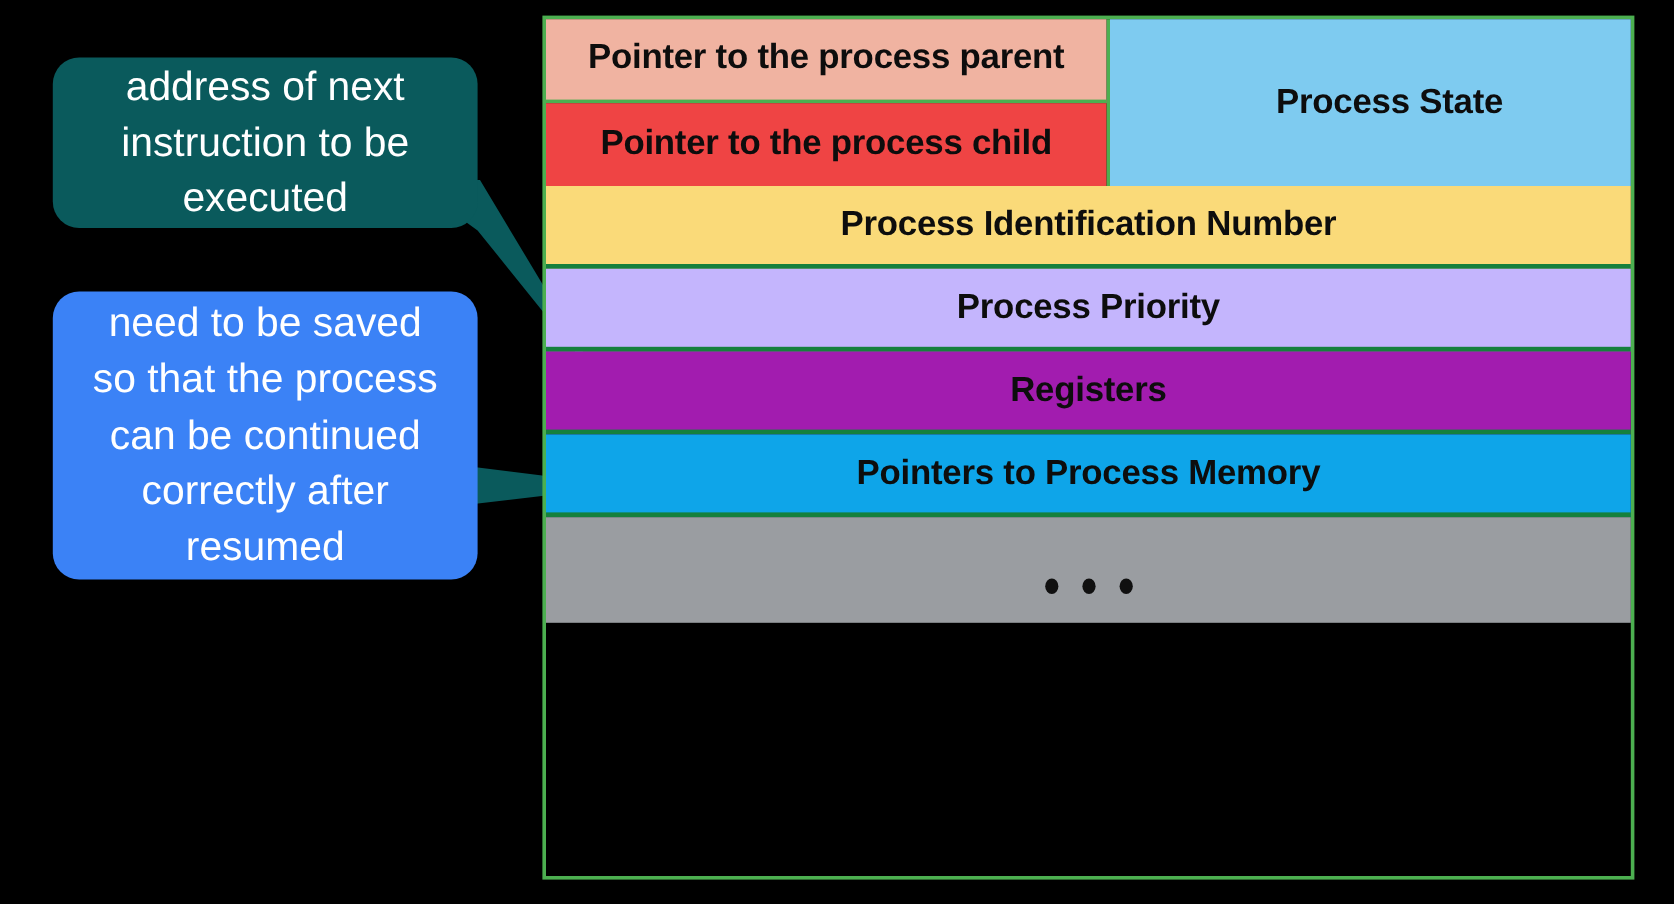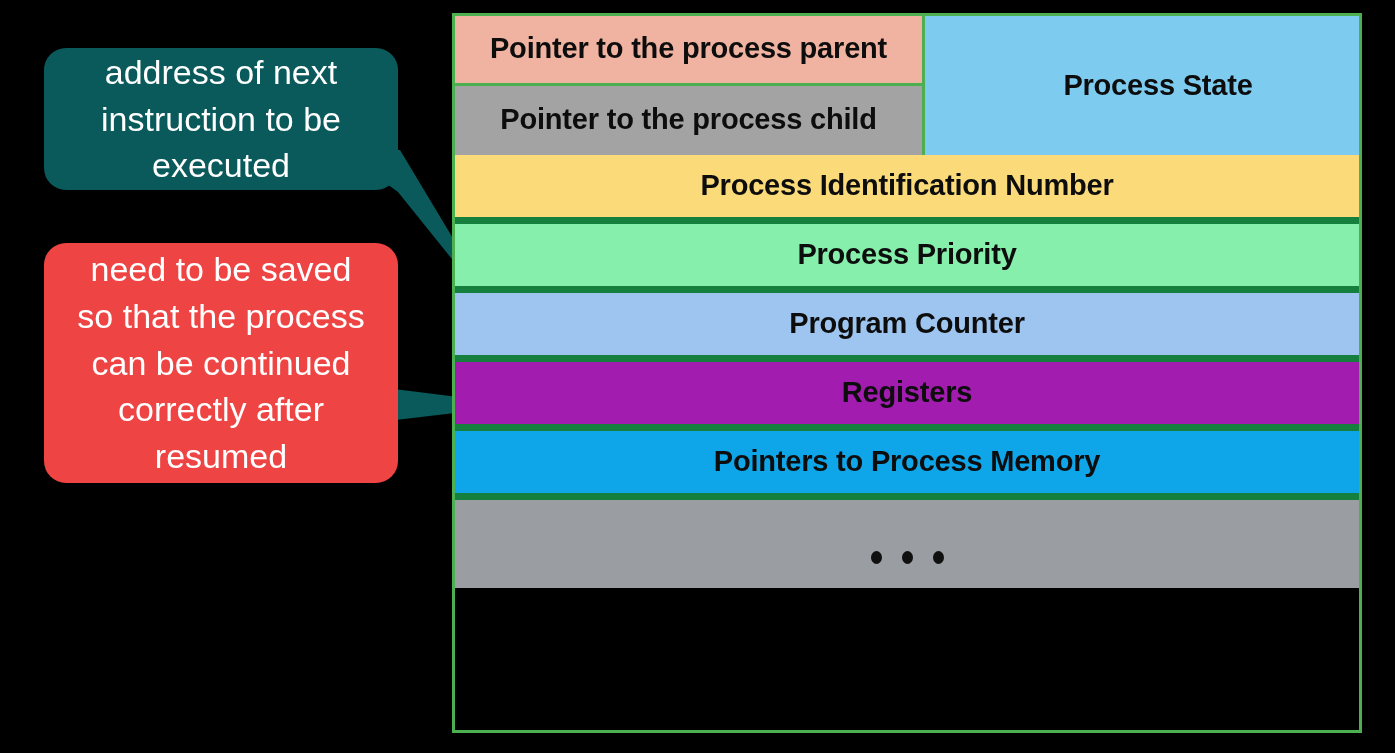--- a/index.html
+++ b/index.html
@@ -49,21 +49,21 @@
     flex: 1 1 auto;
     display: flex;
     align-items: center;
     justify-content: center;
   }
   .pcb-cell {
     display: flex;
     align-items: center;
     justify-content: center;
     box-sizing: border-box;
-    border-bottom: 7px solid #15803d;
+    border-bottom: 4px solid #15803d;
     position: relative;
   }
   .pcb-cell:last-child { border-bottom: none; }
   .pcb-row {
     flex: 0 0 69px;
     height: 69px;
   }
   .pcb-label {
     font-weight: bold;
     font-size: 29px;
@@ -140,51 +140,48 @@
   </svg>
 
   <svg class="tail" width="180" height="70" style="left:370px; top:378px;" viewBox="0 0 180 70">
     <polygon points="0,8 152,27 0,45" fill="#0a5a5c"></polygon>
   </svg>
 
   <div class="callout" id="callout-1" style="background:#0a5a5c;">
     <span>address of next instruction to be executed</span>
   </div>
 
-  <div class="callout" id="callout-2" style="background:#ef4444;">
+  <div class="callout" id="callout-2" style="background:#3b82f6;">
     <span>need to be saved so that the process can be continued  correctly after resumed</span>
   </div>
 
   <div id="pcb-table">
 
     <div class="pcb-top-split">
       <div class="pcb-top-left">
         <div class="pcb-cell half-row first" style="background:#f0b3a1;">
           <span class="pcb-label">Pointer to the process parent</span>
         </div>
-        <div class="pcb-cell half-row" style="background:#a3a3a3;">
+        <div class="pcb-cell half-row" style="background:#ef4444;">
           <span class="pcb-label">Pointer to the process child</span>
         </div>
       </div>
       <div class="pcb-top-right" style="background:#7ecbf0;padding-left:32px;">
         <span class="pcb-label">Process State</span>
       </div>
     </div>
 
     <div class="pcb-cell pcb-row" style="background:#fada79;">
       <span class="pcb-label">Process Identification Number</span>
     </div>
 
-    <div class="pcb-cell pcb-row" style="background:#86efac;">
+    <div class="pcb-cell pcb-row" style="background:#c4b5fd;">
       <span class="pcb-label">Process Priority</span>
     </div>
 
-    <div class="pcb-cell pcb-row" style="background:#9dc5f0;">
-      <span class="pcb-label">Program Counter</span>
-    </div>
 
     <div class="pcb-cell pcb-row" style="background:#a21caf;">
       <span class="pcb-label">Registers</span>
     </div>
 
     <div class="pcb-cell pcb-row" style="background:#0ea5e9;">
       <span class="pcb-label">Pointers to Process Memory</span>
     </div>
 
 

